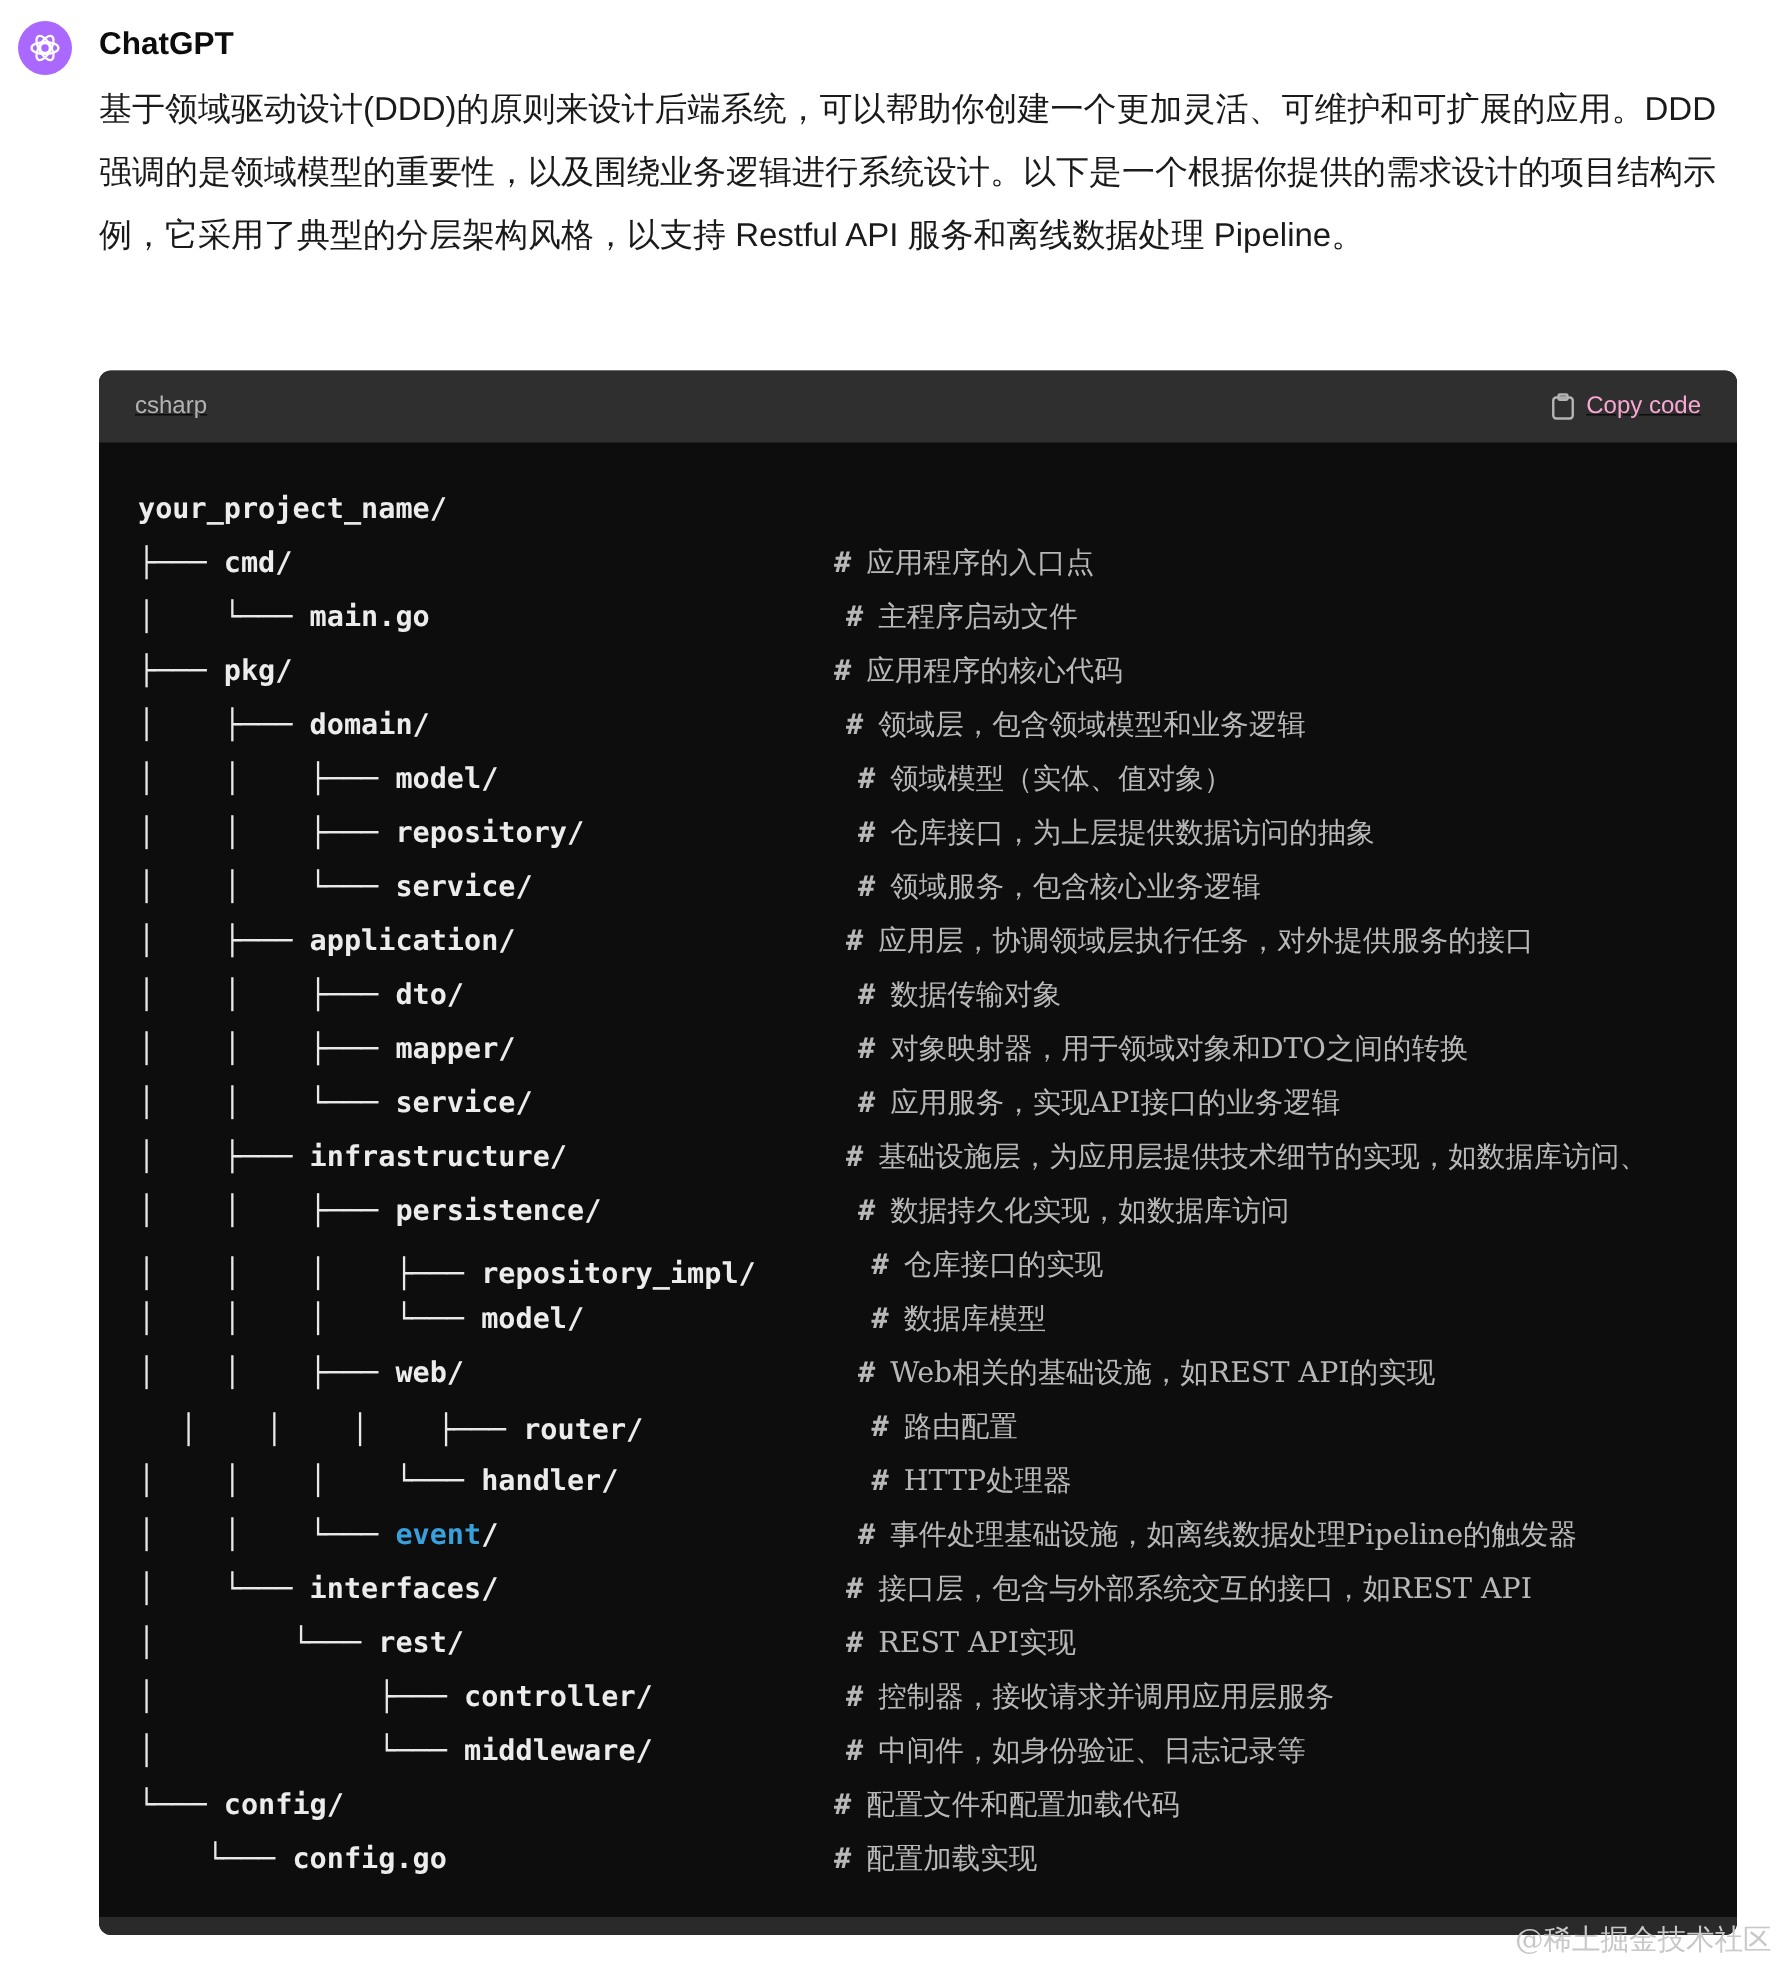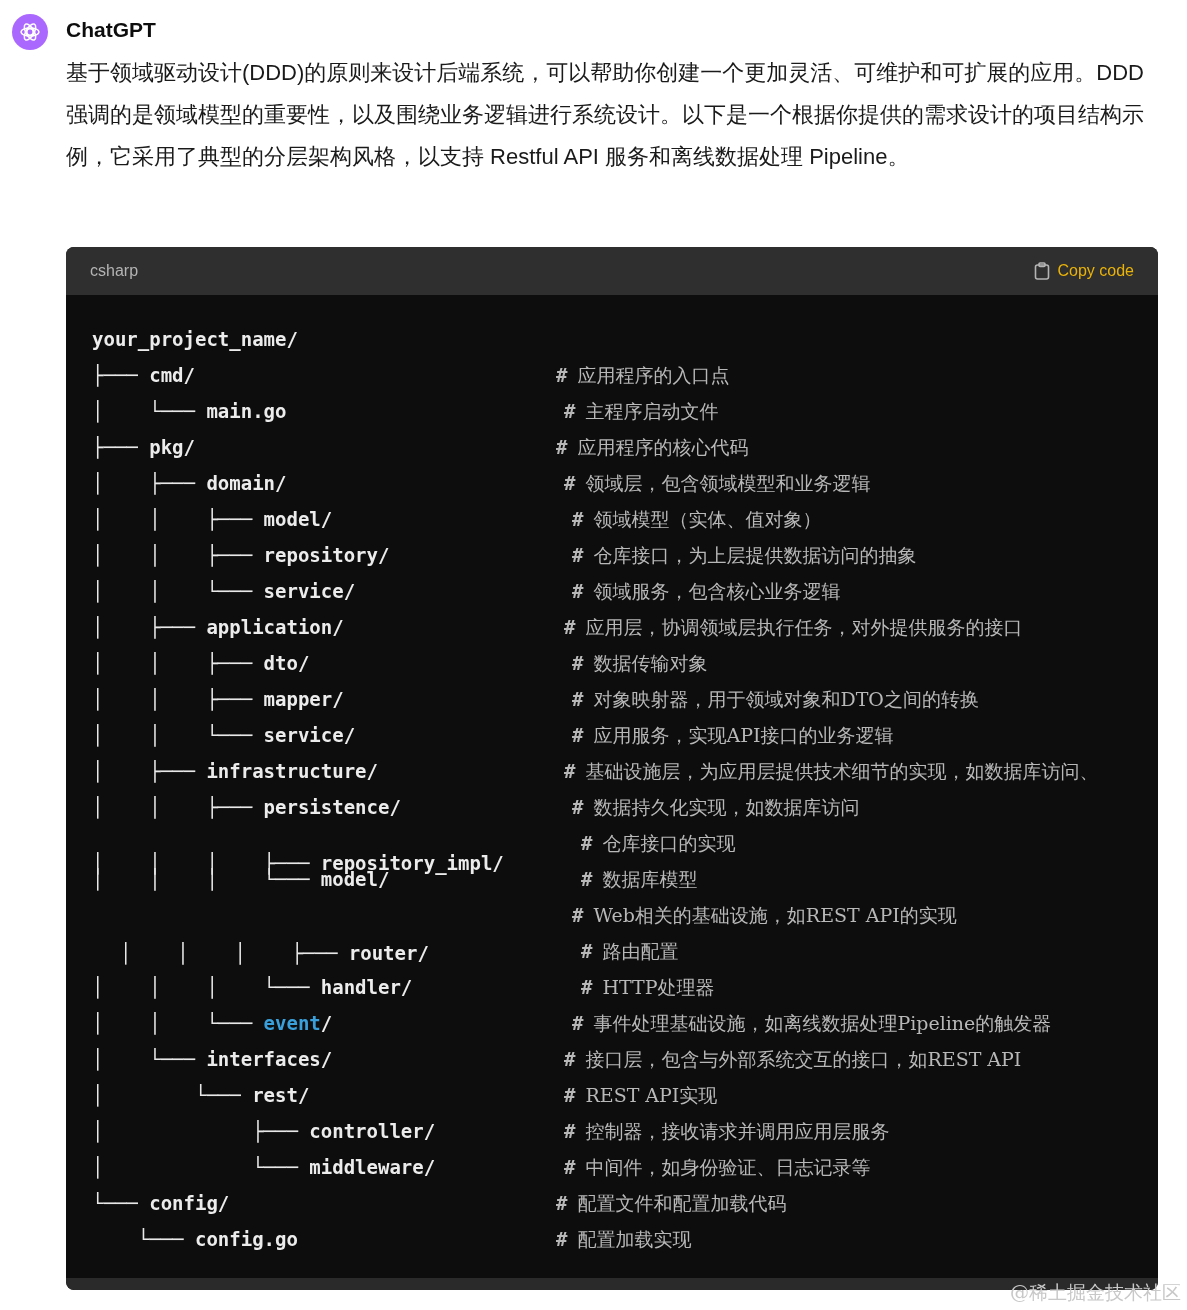--- a/index.html
+++ b/index.html
@@ -3,24 +3,24 @@
 <meta charset="utf-8">
 <style>
   html, body { margin:0; padding:0; background:#ffffff; }
   body { width:1187px; height:1310px; position:relative; overflow:hidden;
          font-family:"Liberation Sans","DejaVu Sans",sans-serif; color:#0d0d0d; }
   .avatar { position:absolute; left:12px; top:14px; width:36px; height:36px; border-radius:50%;
             background:#ab68ff; display:flex; align-items:center; justify-content:center; }
   .author { position:absolute; left:66px; top:18px; font-size:21px; font-weight:bold; color:#0d0d0d; }
   .intro { position:absolute; left:66px; top:52px; width:1095px; font-size:22px; line-height:42px; color:#1a1a1a; }
   .codeblock { position:absolute; left:66px; top:247px; width:1092px; height:1043px;
-               border-radius:8px; background:#0d0d0d; overflow:hidden; }
+               border-radius:8px; background:#0d0d0d; overflow:hidden;text-decoration:underline; }
   .codehead { height:48px; background:#2f2f2f; display:flex; align-items:center; justify-content:space-between;
               padding:0 24px; color:#b4b4b4; font-size:16px; }
-  .copybtn { display:flex; align-items:flex-end; gap:8px; cursor:pointer; color:#eab308; }
+  .copybtn { display:flex; align-items:flex-end; gap:8px; cursor:pointer; color:#f9a8d4; }
   .codebody { position:relative; height:983px; }
   .line { position:absolute; left:26px; height:36px; line-height:36px; white-space:pre;
           font-family:"DejaVu Sans Mono","Liberation Mono",monospace; font-size:19px; color:#ececec; font-weight:bold; }
   .tree { color:#e8e8e8; font-weight:normal; }
   .hl { color:#3aa0dc; }
   .comment { position:absolute; height:36px; line-height:36px; white-space:pre;
              font-family:"DejaVu Serif","Liberation Serif",serif; font-size:19px; color:#b8b8b8; }
   .hash { font-family:"DejaVu Sans Mono",monospace; font-weight:bold; color:#b8b8b8; margin-right:10px; }
   .scrollbar { position:absolute; left:0; bottom:0; width:1092px; height:12px; background:#2a2a2a; border-radius:0 0 8px 8px; }
   .watermark { position:absolute; right:6px; bottom:4px; font-size:19px; color:#c8c8c8;
@@ -72,24 +72,25 @@
       <div class="line" style="top: 350px;"><span class="tree">│    │    ├─── </span><span>dto/</span></div>
       <div class="comment" style="top: 350px; left: 506px;"><span class="hash">#</span><span>数据传输对象</span></div>
       <div class="line" style="top: 386px;"><span class="tree">│    │    ├─── </span><span>mapper/</span></div>
       <div class="comment" style="top: 386px; left: 506px;"><span class="hash">#</span><span>对象映射器，用于领域对象和DTO之间的转换</span></div>
       <div class="line" style="top: 422px;"><span class="tree">│    │    └─── </span><span>service/</span></div>
       <div class="comment" style="top: 422px; left: 506px;"><span class="hash">#</span><span>应用服务，实现API接口的业务逻辑</span></div>
       <div class="line" style="top: 458px;"><span class="tree">│    ├─── </span><span>infrastructure/</span></div>
       <div class="comment" style="top: 458px; left: 498px;"><span class="hash">#</span><span>基础设施层，为应用层提供技术细节的实现，如数据库访问、</span></div>
       <div class="line" style="top: 494px;"><span class="tree">│    │    ├─── </span><span>persistence/</span></div>
       <div class="comment" style="top: 494px; left: 506px;"><span class="hash">#</span><span>数据持久化实现，如数据库访问</span></div>
-      <div class="line" style="top: 550px; text-align: center;"><span class="tree">│    │    │    ├─── </span><span>repository_impl/</span></div>
+      <div class="line" style="top: 536px; text-align: center;"><span class="tree">│    │    │    ├─── </span><span>repository_impl/</span></div>
       <div class="comment" style="top: 530px; left: 515px;"><span class="hash">#</span><span>仓库接口的实现</span></div>
       <div class="line" style="top: 566px;"><span class="tree">│    │    │    └─── </span><span>model/</span></div>
       <div class="comment" style="top: 566px; left: 515px;"><span class="hash">#</span><span>数据库模型</span></div>
+      <div class="line" style="top: 602px;"><span class="tree">│    │    ├─── </span><span>web/</span></div>
       <div class="comment" style="top: 602px; left: 506px;"><span class="hash">#</span><span>Web相关的基础设施，如REST API的实现</span></div>
       <div class="line" style="top: 640px; margin-left: 28px;"><span class="tree">│    │    │    ├─── </span><span>router/</span></div>
       <div class="comment" style="top: 638px; left: 515px;"><span class="hash">#</span><span>路由配置</span></div>
       <div class="line" style="top: 674px;"><span class="tree">│    │    │    └─── </span><span>handler/</span></div>
       <div class="comment" style="top: 674px; left: 515px;"><span class="hash">#</span><span>HTTP处理器</span></div>
       <div class="line" style="top: 710px; text-align: right;"><span class="tree">│    │    └─── </span><span class="hl">event</span><span>/</span></div>
       <div class="comment" style="top: 710px; left: 506px;"><span class="hash">#</span><span>事件处理基础设施，如离线数据处理Pipeline的触发器</span></div>
       <div class="line" style="top: 746px;"><span class="tree">│    └─── </span><span>interfaces/</span></div>
       <div class="comment" style="top: 746px; left: 498px;"><span class="hash">#</span><span>接口层，包含与外部系统交互的接口，如REST API</span></div>
       <div class="line" style="top: 782px;"><span class="tree">│        └─── </span><span>rest/</span></div>

